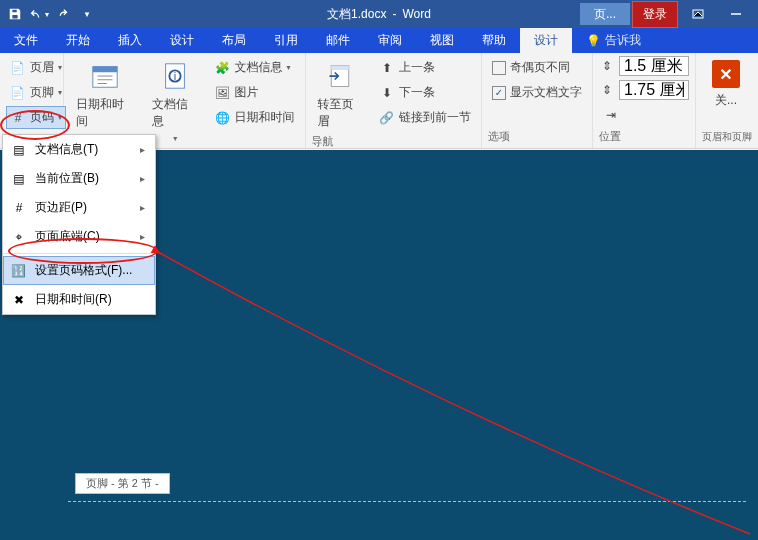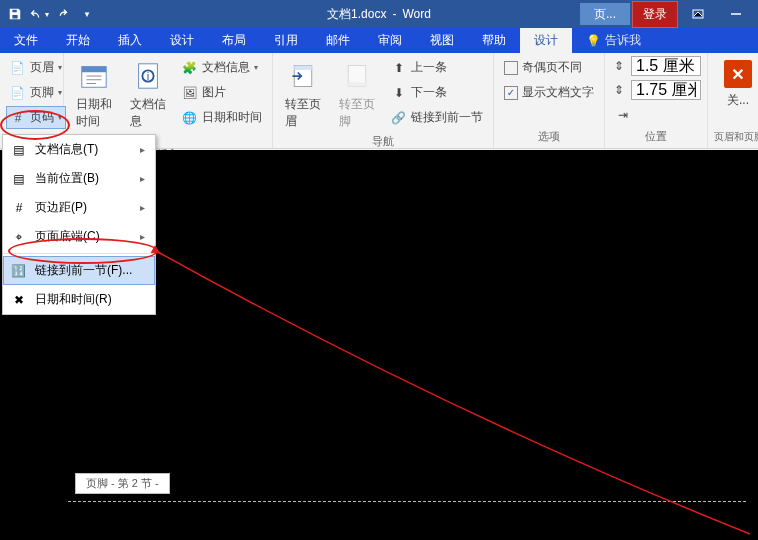--- a/index.html
+++ b/index.html
@@ -11,36 +11,36 @@
 .title-right{position:absolute;right:4px;display:flex;gap:2px;align-items:center}
 .login-btn{background:#b91c1c;padding:4px 10px;border:1px solid rgba(255,255,255,.25)}
 .win-btn{width:36px;height:22px;display:flex;align-items:center;justify-content:center;cursor:pointer}
 .tabbar{height:25px;background:#1d4ed8;display:flex;color:#fff;font-size:12px}
 .tab{padding:0 14px;display:flex;align-items:center;cursor:pointer}
 .tab.active{background:#f3f3f3;color:#2b579a}
 .tab.context{background:#5b8bc9}
 .tab.tell{color:#dbe6f4}
 .ribbon{height:96px;background:#f3f3f3;border-bottom:1px solid #d4d4d4;display:flex;color:#444}
 .rgroup{border-right:1px solid #e1e1e1;padding:3px 6px 2px;display:flex;flex-direction:column;justify-content:space-between;position:relative}
-.rgroup-label{font-size:11px;color:#666;text-align:center;padding-bottom:2px}
+.rgroup-label{font-size:11px;color:#666;padding-bottom:2px}
 .rcontent{display:flex;gap:6px;flex:1}
 .rcol{display:flex;flex-direction:column;gap:2px}
 .rbtn-s{display:flex;align-items:center;gap:4px;padding:3px 4px;cursor:pointer;white-space:nowrap}
 .rbtn-l{display:flex;flex-direction:column;align-items:center;gap:4px;padding:4px 6px;cursor:pointer;min-width:48px}
 .icon16{width:16px;height:16px;display:inline-flex;align-items:center;justify-content:center}
 .icon32{width:32px;height:32px;display:inline-flex;align-items:center;justify-content:center}
 .chk{width:14px;height:14px;border:1px solid #888;display:inline-flex;align-items:center;justify-content:center;font-size:10px;color:#2b579a}
 .chk.on::before{content:"✓"}
 .num-input{width:70px;height:20px;border:1px solid #ababab;background:#fff;padding:0 4px;font-size:16px}
 .dropdown{position:absolute;left:2px;top:134px;width:154px;background:#fff;border:1px solid #c6c6c6;box-shadow:2px 2px 4px rgba(0,0,0,.25);z-index:10}
 .dd-item{display:flex;align-items:center;gap:8px;padding:6px 8px;cursor:pointer;position:relative}
 .dd-item.selected{background:#cde0f7;border:1px solid #7ba7db;padding:5px 7px}
 .dd-sep{height:1px;background:#e1e1e1;margin:2px 0}
 .dd-arrow{position:absolute;right:10px;color:#666;font-size:10px}
-.document{position:absolute;top:150px;left:0;right:0;bottom:0;background:#000000}
+.document{position:absolute;top:150px;left:0;right:0;bottom:0;background:#0c4a6e}
 .footer-label{position:absolute;left:75px;bottom:46px;border:1px solid #bdbdbd;background:#fff;padding:2px 10px;font-size:11px;color:#555}
 .page-line{position:absolute;bottom:38px;left:68px;right:12px;height:0;border-top:1px dashed #bbb}
 .ellipse{position:absolute;border:2px solid #e21b1b;border-radius:50%;pointer-events:none;z-index:20}
 .arrow-line{position:absolute;z-index:19;pointer-events:none}
 .caret{font-size:8px;color:#666}
 .x-icon{width:28px;height:28px;background:#d83b01;color:#fff;display:flex;align-items:center;justify-content:center;font-size:16px;font-weight:bold;border-radius:2px}
 </style>
 </head>
 <body>
 
@@ -178,29 +178,20 @@
       <div class="rbtn-l">
           <span class="icon32">
             <svg width="28" height="28" viewBox="0 0 32 32">
               <rect x="6" y="4" width="20" height="24" fill="#fff" stroke="#999"></rect>
               <rect x="6" y="4" width="20" height="5" fill="#d4e3f5"></rect>
               <path stroke="#2b579a" stroke-width="2" fill="none" d="M4 16h10m-4-4 4 4-4 4"></path>
             </svg>
           </span>
           <span>转至页眉</span>
         </div>
-      <div class="rbtn-l" style="opacity:.55">
-          <span class="icon32">
-            <svg width="28" height="28" viewBox="0 0 32 32">
-              <rect x="6" y="4" width="20" height="24" fill="#fff" stroke="#bbb"></rect>
-              <rect x="6" y="23" width="20" height="5" fill="#eee"></rect>
-            </svg>
-          </span>
-          <span>转至页脚</span>
-        </div>
       <div class="rcol">
         <div class="rbtn-s">
             <span class="icon16">⬆</span>
             <span>上一条</span>
           </div>
         <div class="rbtn-s">
             <span class="icon16">⬇</span>
             <span>下一条</span>
           </div>
         <div class="rbtn-s">
@@ -275,21 +266,21 @@
       <span class="dd-arrow">▸</span>
     </div>
   <div class="dd-item">
       <span class="icon16">⌖</span>
       <span>页面底端(C)</span>
       <span class="dd-arrow">▸</span>
     </div>
   <div class="dd-sep"></div>
   <div class="dd-item selected">
       <span class="icon16">🔢</span>
-      <span>链接到前一节(F)...</span>
+      <span>设置页码格式(F)...</span>
     </div>
   <div class="dd-item">
       <span class="icon16">✖</span>
       <span>日期和时间(R)</span>
     </div>
 </div>
 
 <div class="document">
   <div class="page-line"></div>
   <div class="footer-label">页脚 - 第 2 节 -</div>

